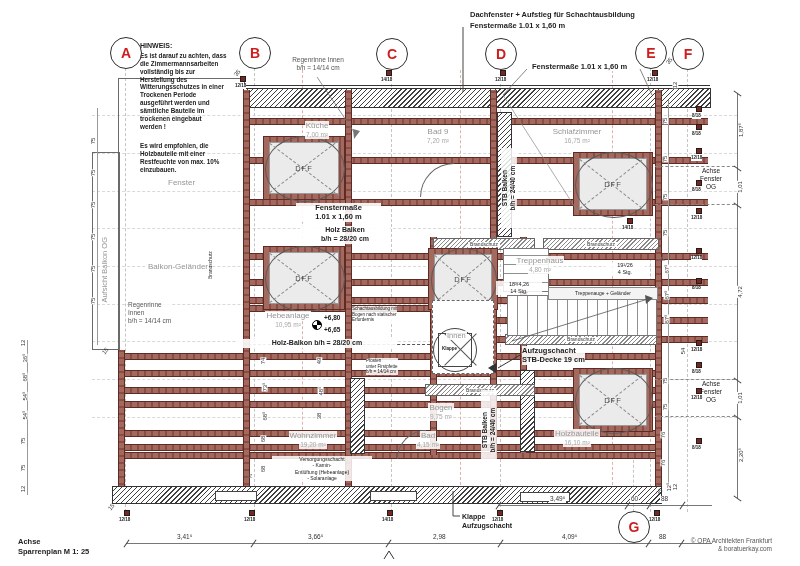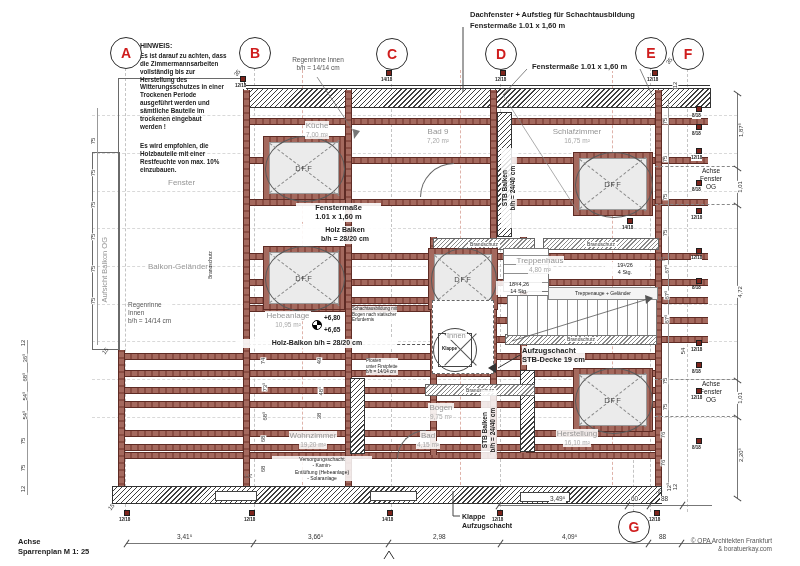--- a/index.html
+++ b/index.html
@@ -257,21 +257,21 @@
   </div>
   <div class="t c" style="left:273px;top:431px;width:80px;">
     <div><span class="rn halo">Wohnzimmer</span></div>
     <div><span class="ra halo">19,20 m²</span></div>
   </div>
   <div class="t c" style="left:398px;top:431px;width:60px;">
     <div><span class="rn halo">Bad</span></div>
     <div><span class="ra halo">4,15 m²</span></div>
   </div>
   <div class="t c" style="left:527px;top:429px;width:100px;">
-    <div><span class="rn halo">Herstellung</span></div>
+    <div><span class="rn halo">Holzbauteile</span></div>
     <div><span class="ra halo">16,10 m²</span></div>
   </div>
   <div class="t" style="left:446px;top:331px;"><span class="rn halo" style="font-size:7.5px;">Innen</span></div>
   <div class="t" style="left:168px;top:178px;"><span class="rn">Fenster</span></div>
   <div class="t c" style="left:128px;top:262px;width:100px;"><span class="rn halo">Balkon-Geländer</span></div>
   <div class="t" style="left:60px;top:265px;width:90px;transform:rotate(-90deg);text-align:center;"><span class="rn" style="font-size:7.5px;">Aufsicht Balkon OG</span></div>
   <div class="t pre" style="left:128px;top:301px;font-size:6.5px;color:#555;background:rgba(255,255,255,.85);">Regenrinne
 Innen
 b/h = 14/14 cm</div>
 

